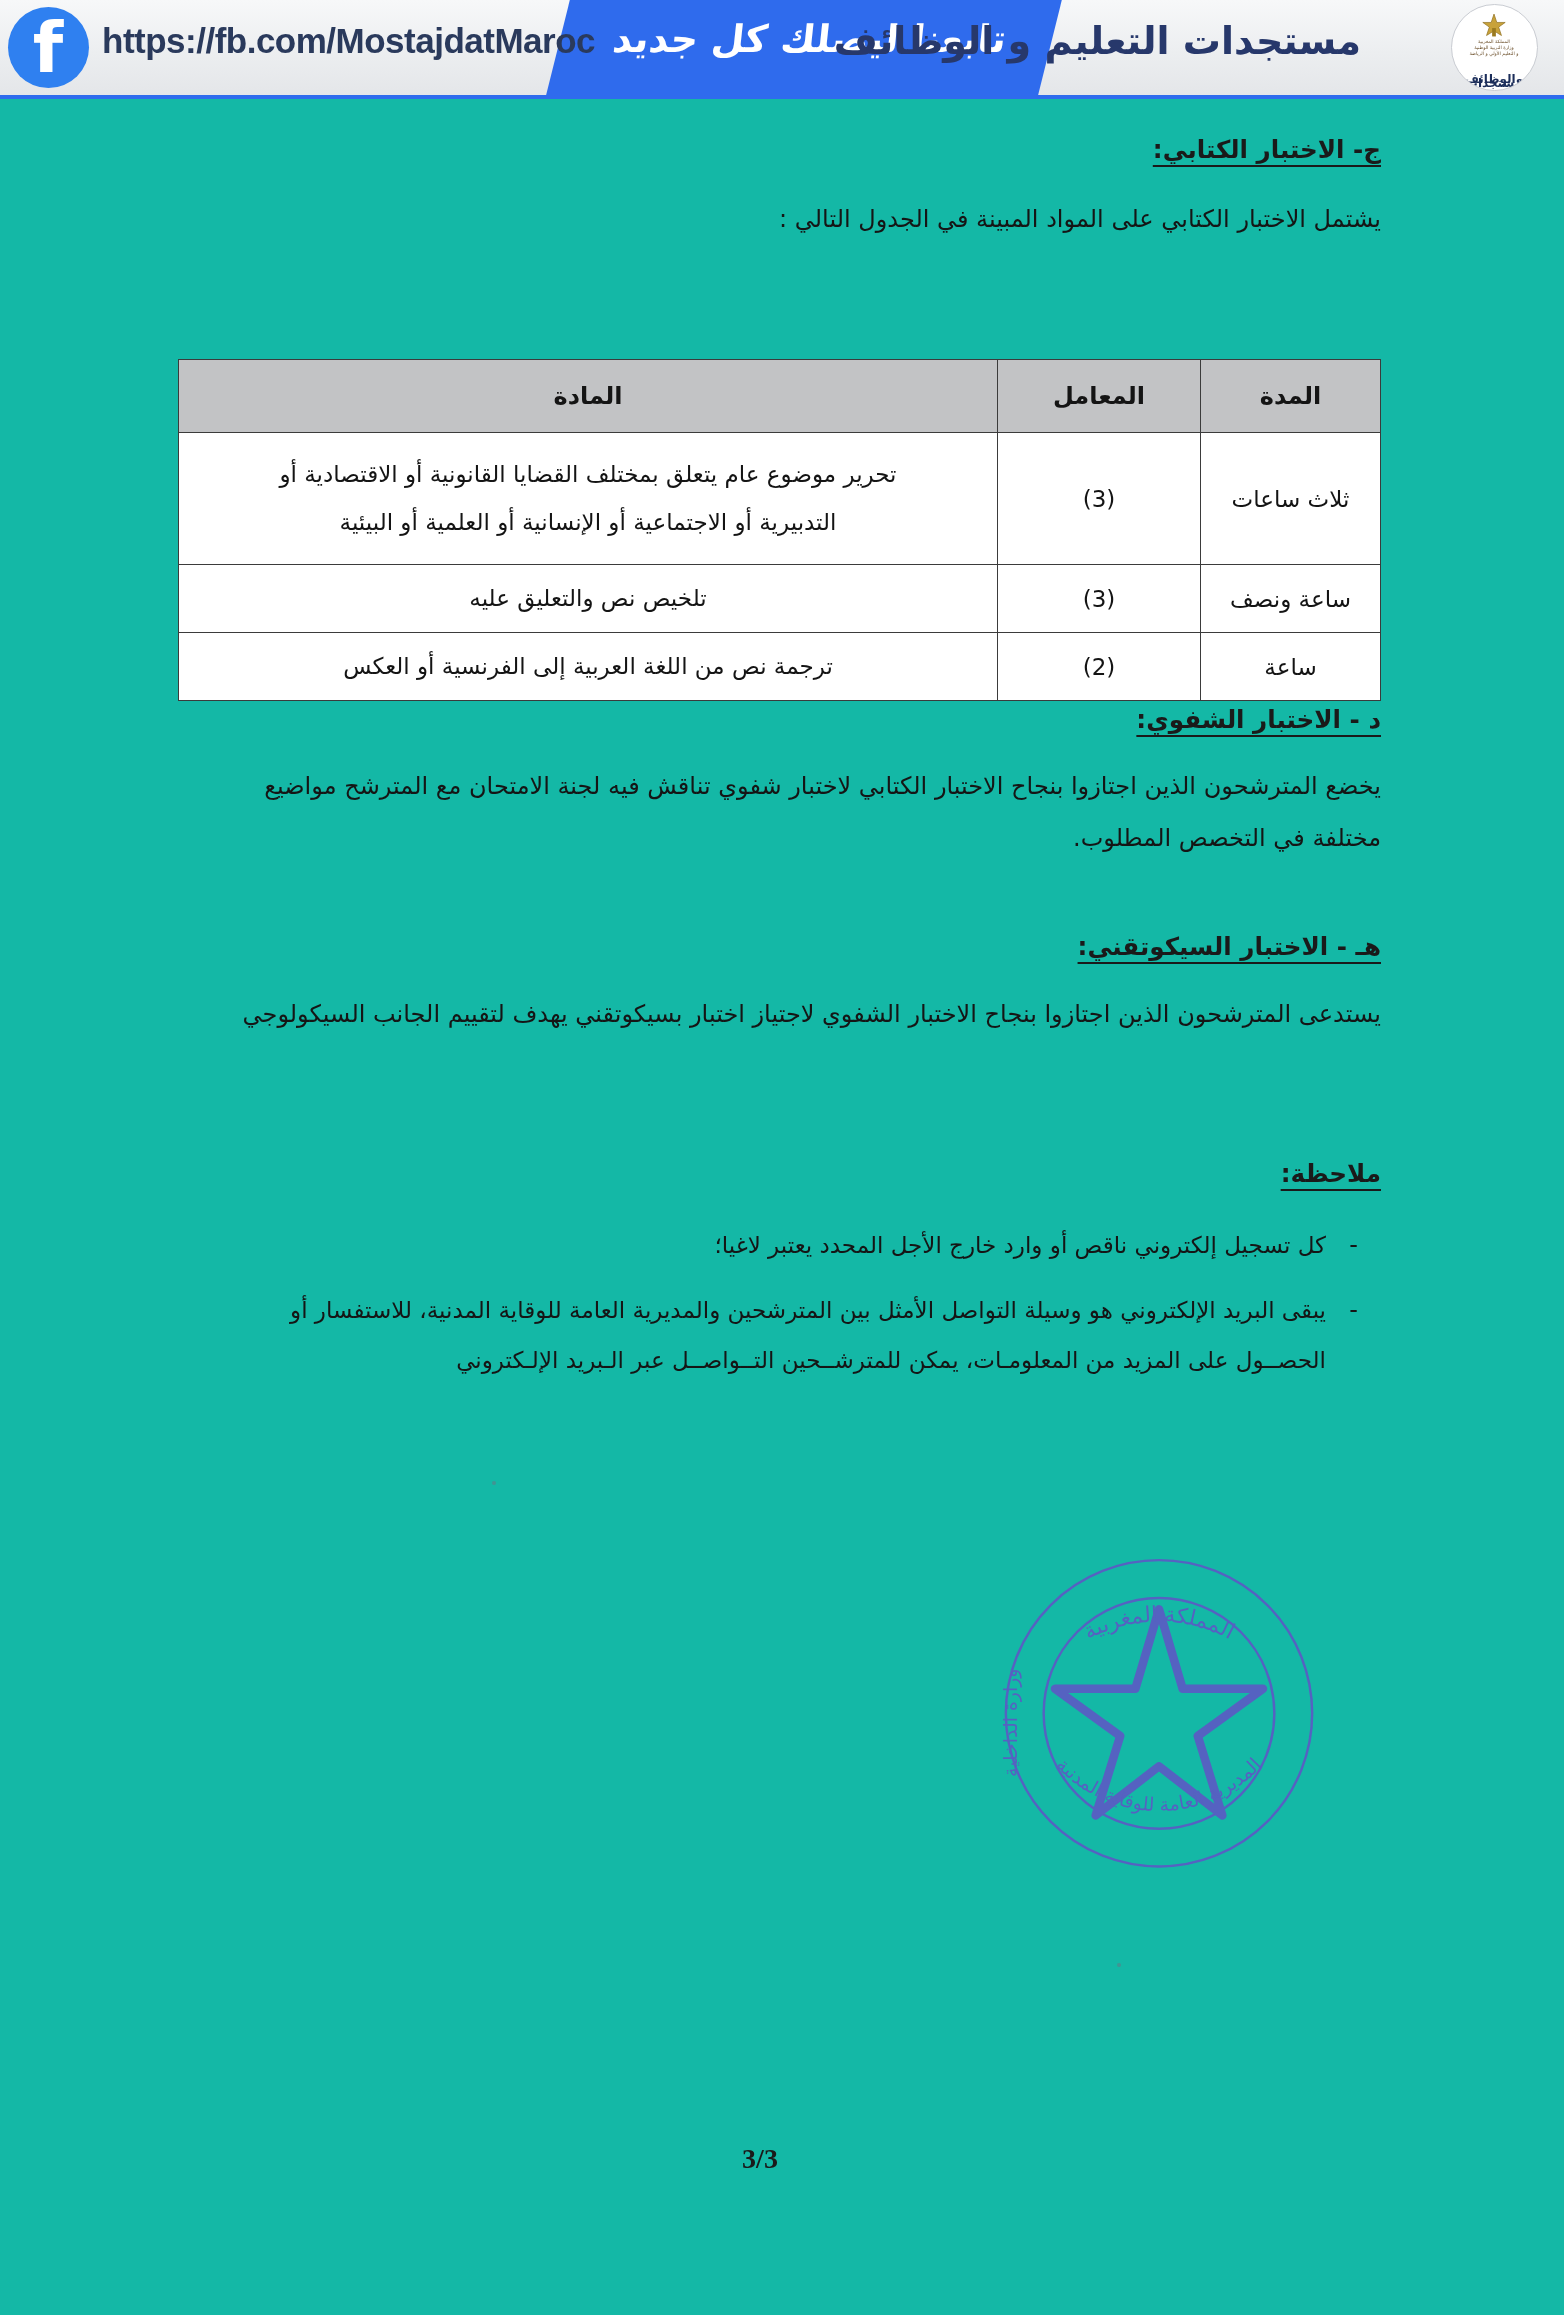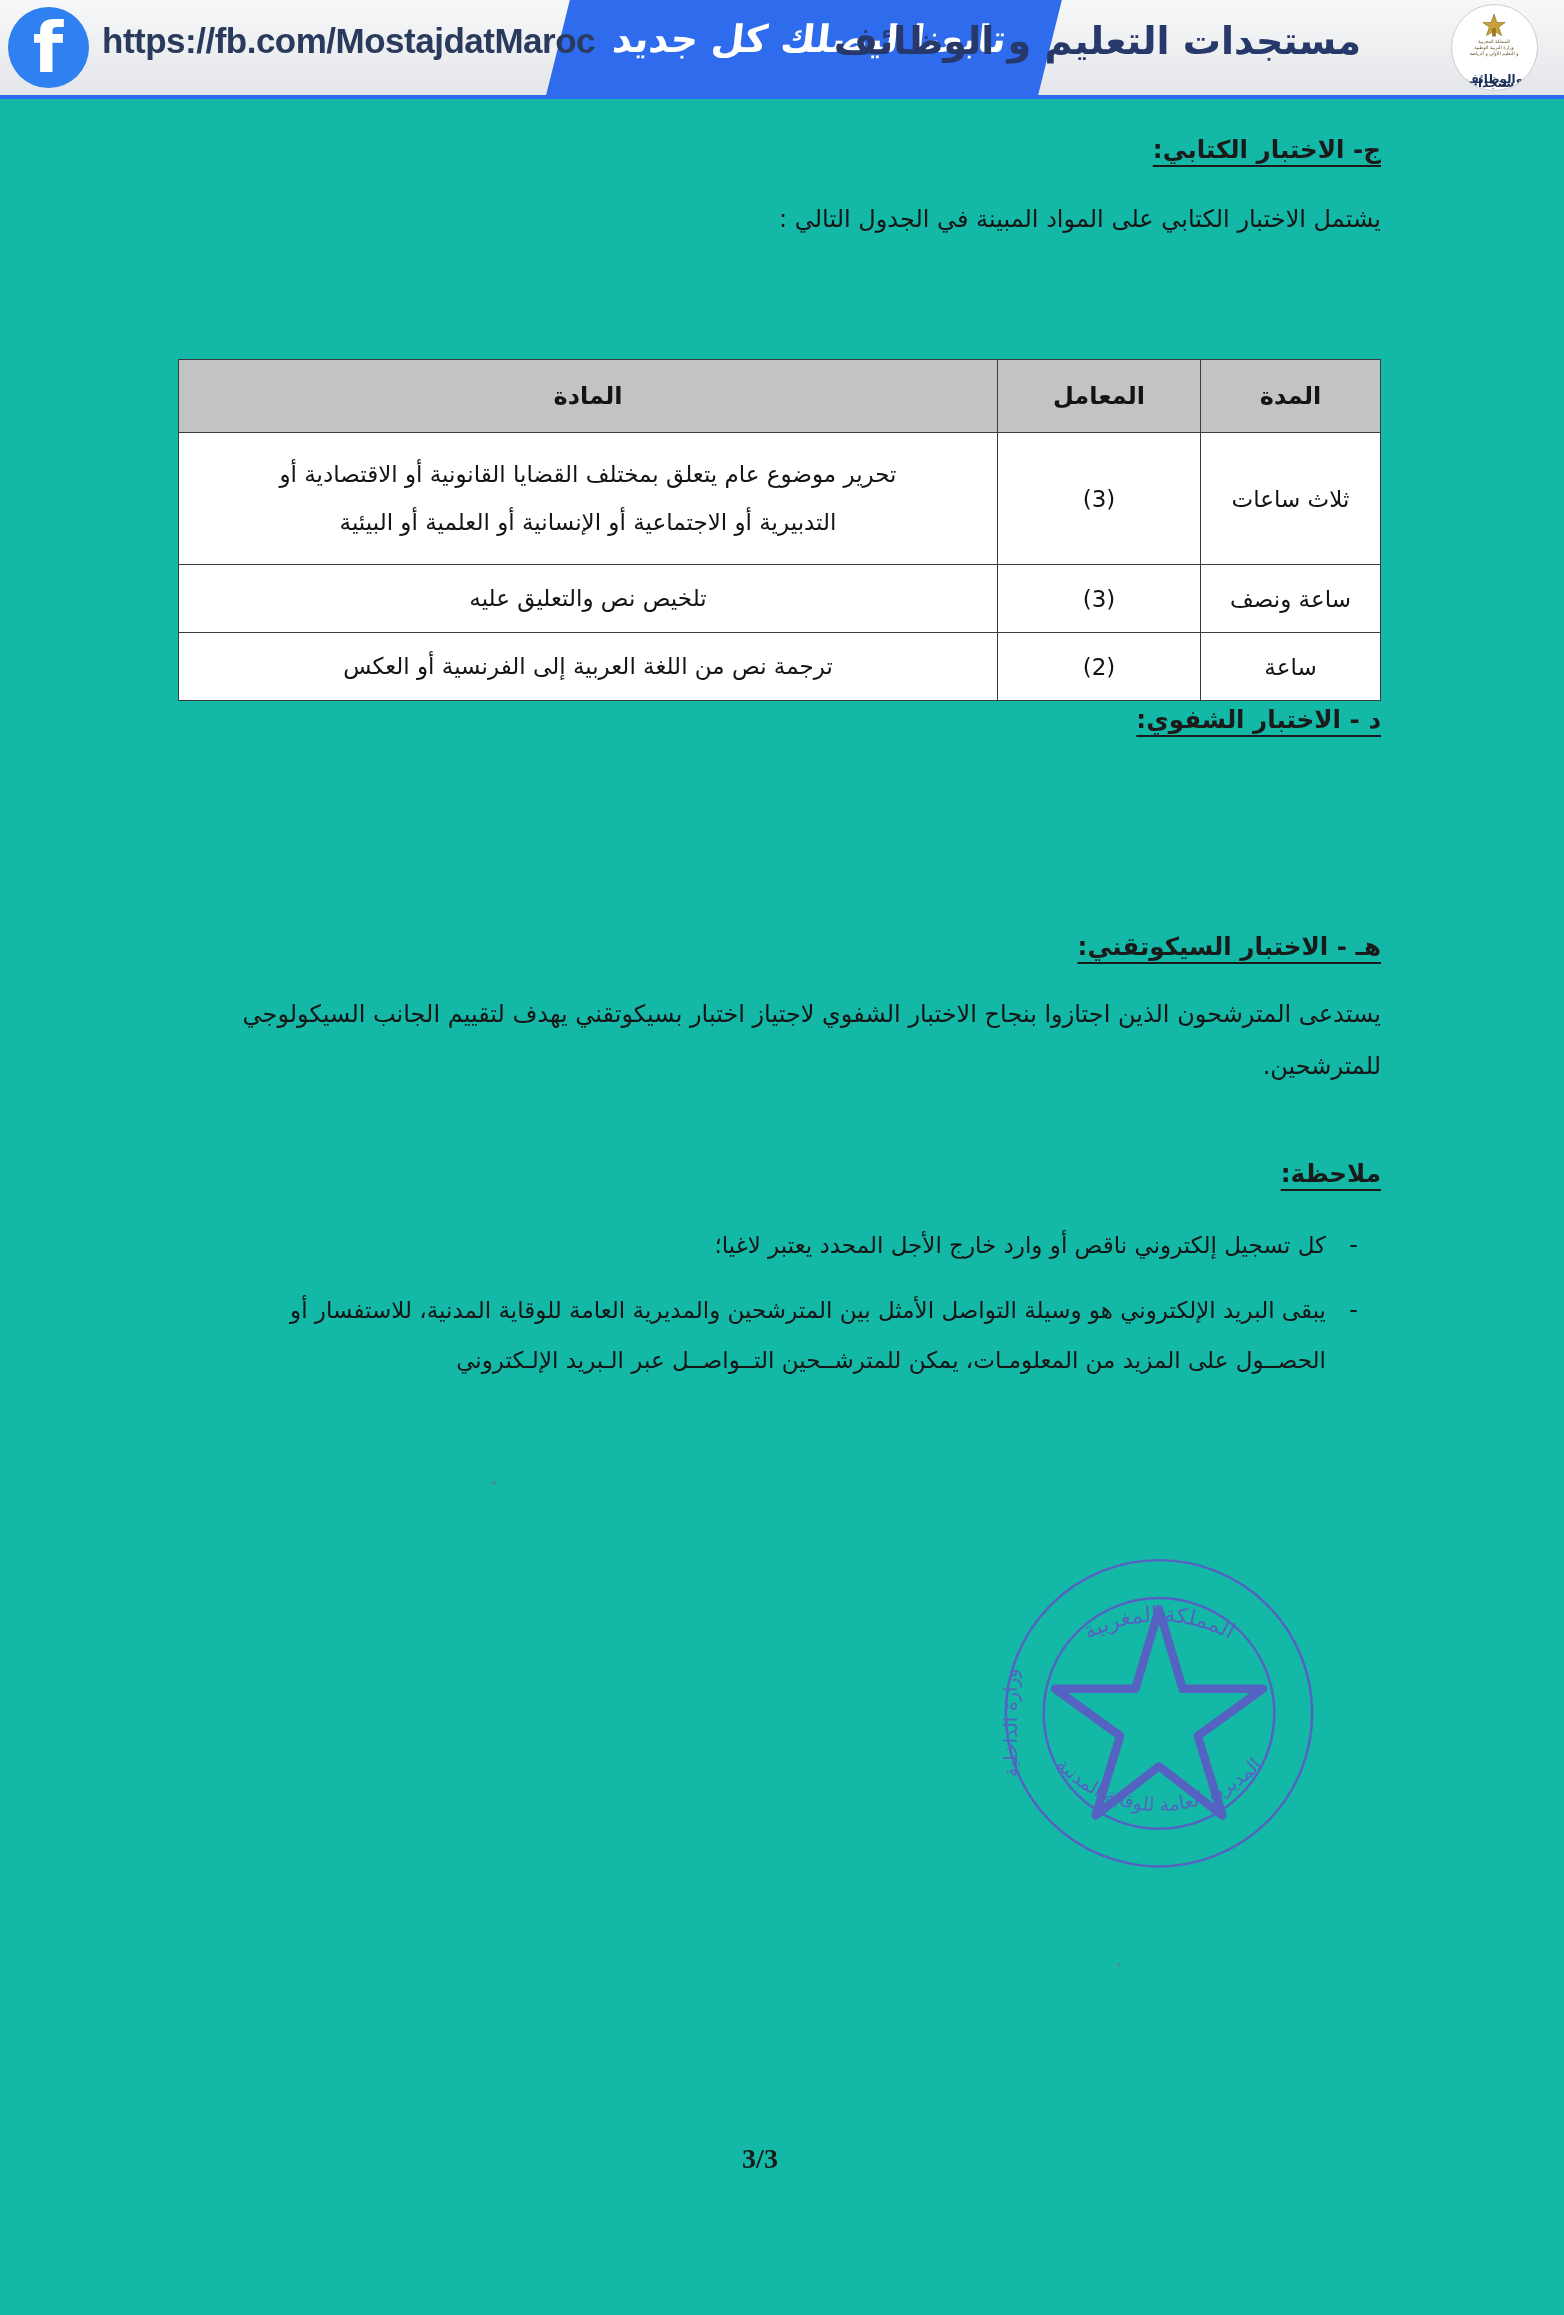--- a/index.html
+++ b/index.html
@@ -385,26 +385,29 @@
           <td>(2)</td>
           <td class="subject-cell">
             <span class="sline">ترجمة نص من اللغة العربية إلى الفرنسية أو العكس</span>
           </td>
         </tr>
       </tbody>
     </table>
 
     <div class="sec-head" style="top:606px; right:183px;">د - الاختبار الشفوي:</div>
 
+    <div class="para" style="top:662px; right:183px; width:1202px;">
+      <span class="para-line">يخضع المترشحون الذين اجتازوا بنجاح الاختبار الكتابي لاختبار شفوي تناقش فيه لجنة الامتحان مع المترشح مواضيع</span>
+      <span class="para-line">مختلفة في التخصص المطلوب.</span>
+    </div>
 
     <div class="sec-head" style="top:833px; right:183px;">هـ - الاختبار السيكوتقني:</div>
 
     <div class="para" style="top:890px; right:183px; width:1202px;">
       <span class="para-line">يستدعى المترشحون الذين اجتازوا بنجاح الاختبار الشفوي لاجتياز اختبار بسيكوتقني يهدف لتقييم الجانب السيكولوجي</span>
-      <span class="para-line">للمترشحين.</span>
     </div>
 
     <div class="sec-head" style="top:1060px; right:183px;">ملاحظة:</div>
 
     <div class="note-list" style="top:1121px;">
 
       <div class="bullet-row">
         <div class="bullet-mark">-</div>
         <div class="bullet-text">
           <span class="bline">كل تسجيل إلكتروني ناقص أو وارد خارج الأجل المحدد يعتبر لاغيا؛</span>

